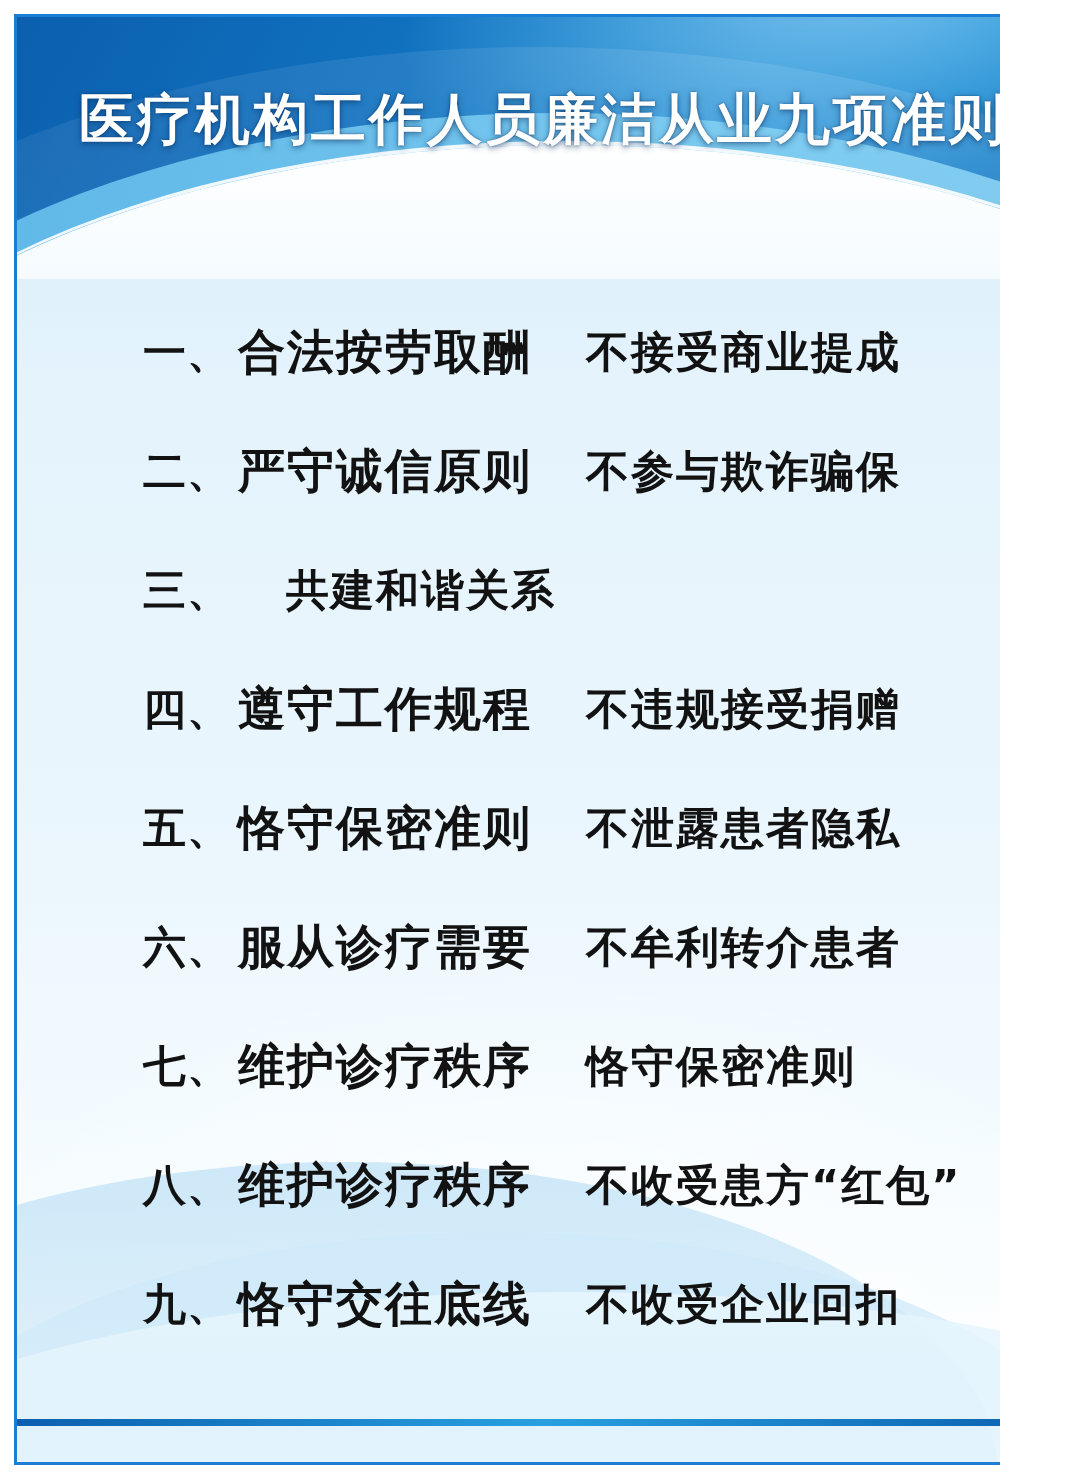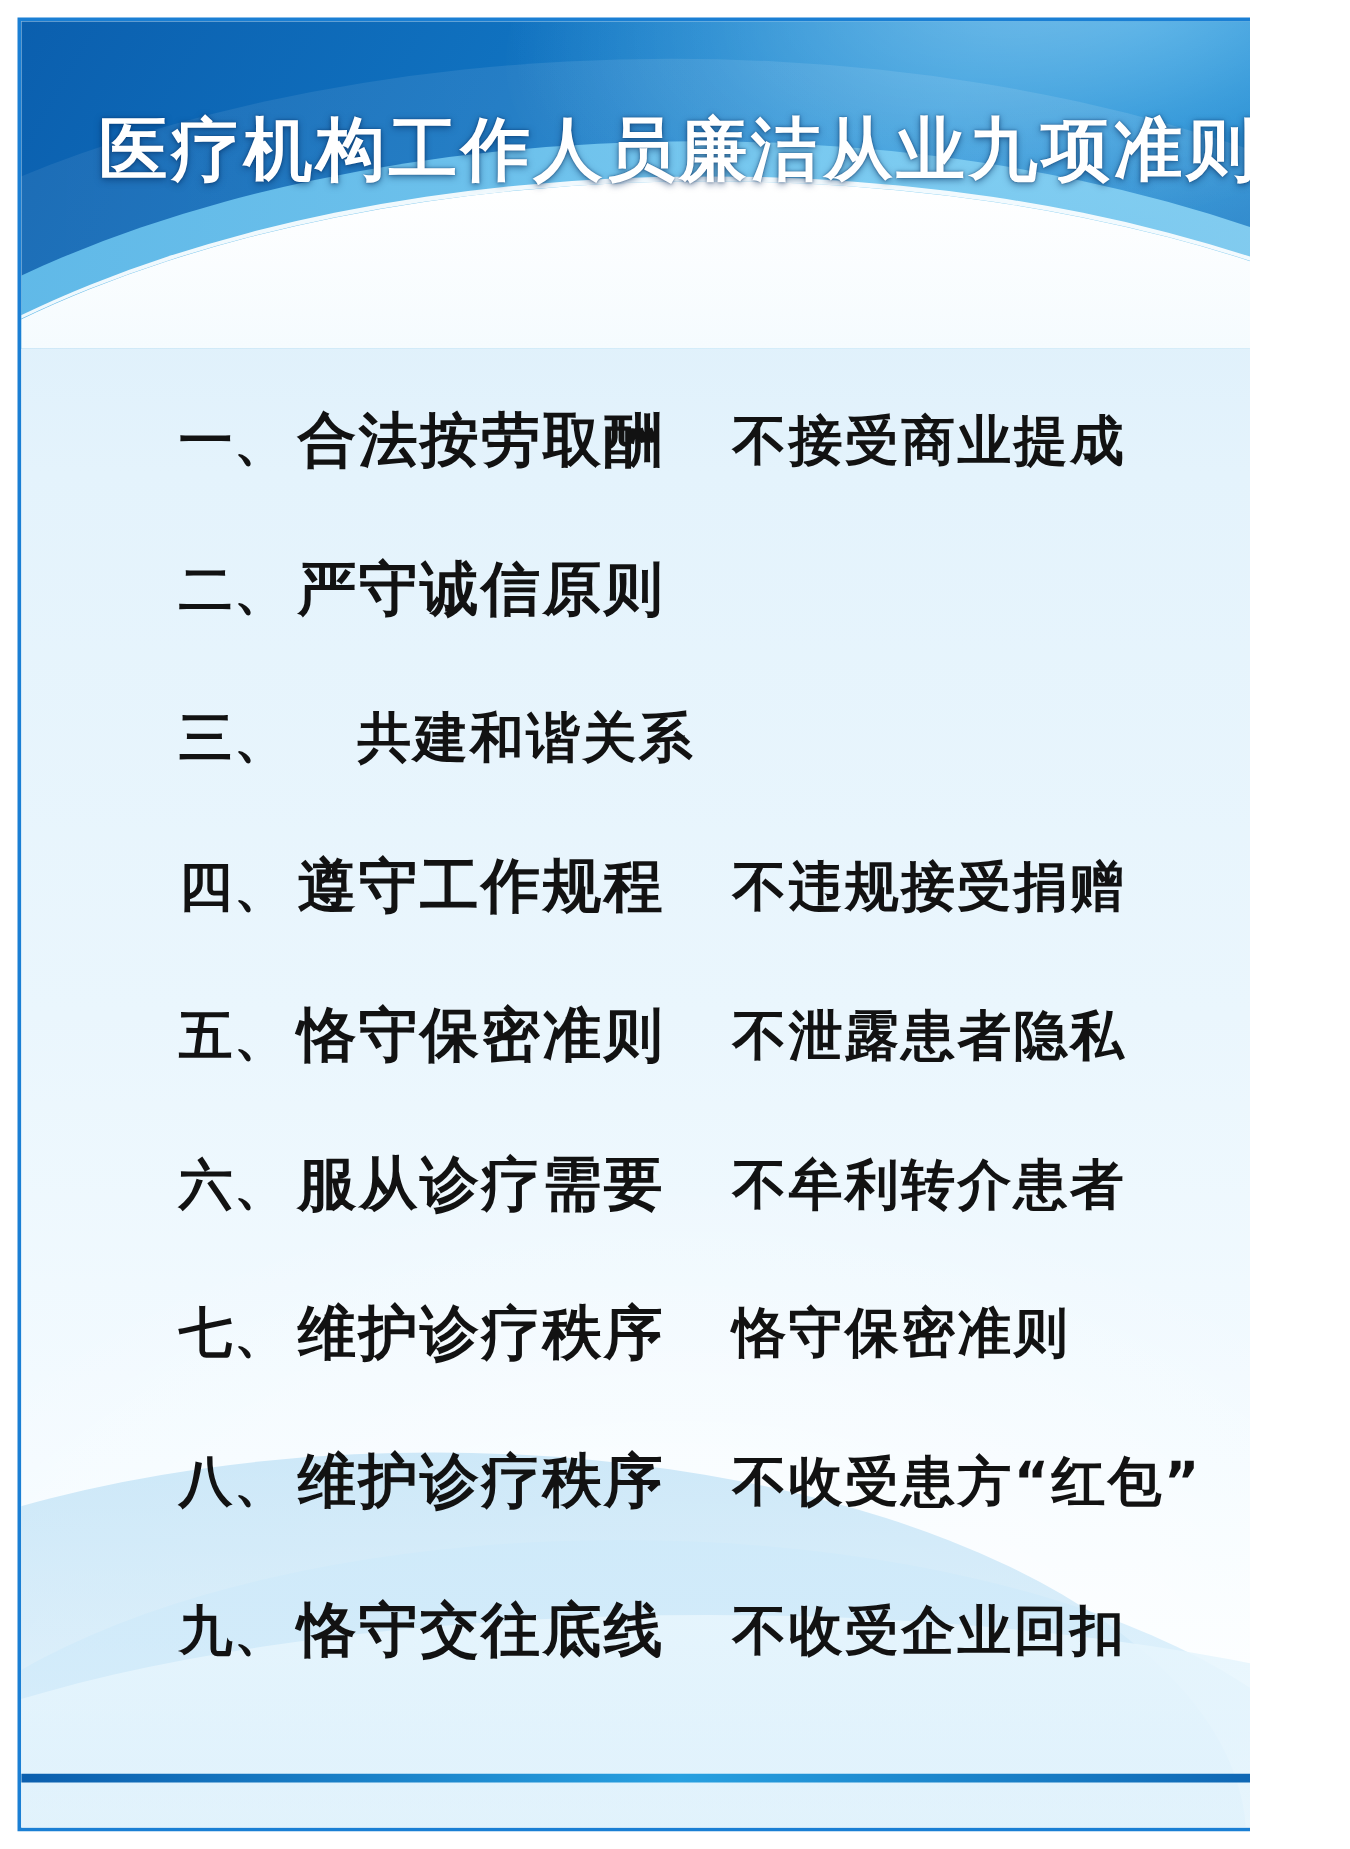--- a/index.html
+++ b/index.html
@@ -228,20 +228,21 @@
 
       <div class="row">
         <span class="num">一、</span>
         <span class="clause-a">合法按劳取酬</span>
         <span class="clause-b">不接受商业提成</span>
       </div>
 
       <div class="row">
         <span class="num">二、</span>
         <span class="clause-a">严守诚信原则</span>
+        <span class="clause-b">不参与欺诈骗保</span>
       </div>
 
       <div class="row">
         <span class="num">三、</span>
         <span class="clause-b">共建和谐关系</span>
       </div>
 
       <div class="row">
         <span class="num">四、</span>
         <span class="clause-a">遵守工作规程</span>

